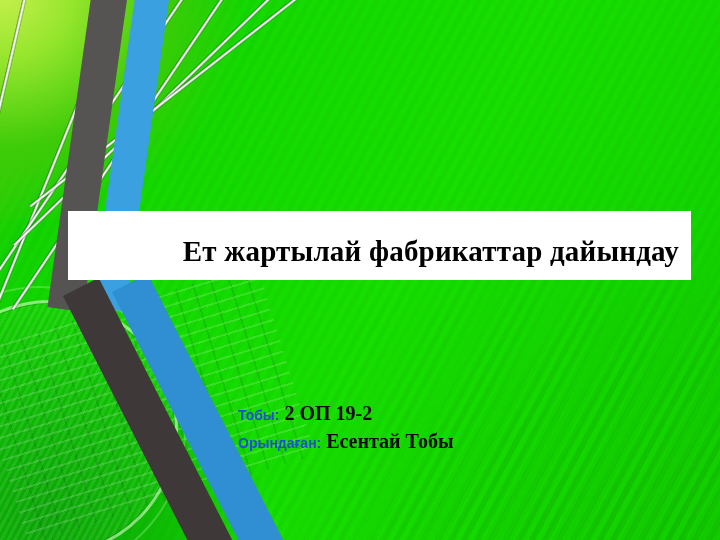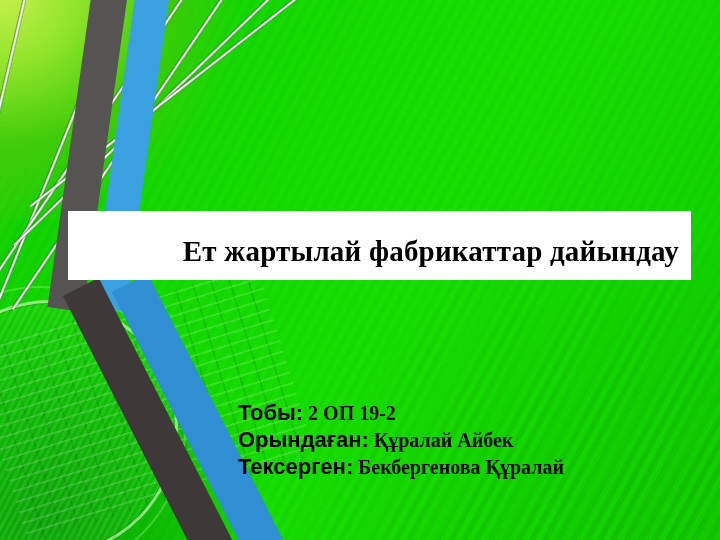--- a/index.html
+++ b/index.html
@@ -198,22 +198,22 @@
   .credit-line {
     font-family: "Liberation Serif", serif;
     font-size: 19.5px;
     line-height: 26px;
     color: #0A0A0A;
     white-space: nowrap;
   }
   .credit-label {
     font-family: "Liberation Sans", sans-serif;
     font-weight: bold;
-    font-size: 22px;
-    color: #000000;
+    font-size: 14px;
+    color: #1d4ed8;
   }
   .credit-value {
     font-family: "Liberation Serif", serif;
     font-weight: bold;
     font-size: 20px;
     color: #0A0A0A;
   }
 </style>
 </head>
 <body>
@@ -252,23 +252,19 @@
 
   <div id="credits">
 
     <div class="credit-line">
       <span class="credit-label">Тобы:</span>
       <span class="credit-value">2 ОП 19-2</span>
     </div>
 
     <div class="credit-line">
       <span class="credit-label">Орындаған:</span>
-      <span class="credit-value">Құралай Айбек</span>
+      <span class="credit-value">Есентай Тобы</span>
     </div>
 
-    <div class="credit-line">
-      <span class="credit-label">Тексерген:</span>
-      <span class="credit-value">Бекбергенова Құралай</span>
-    </div>
 
   </div>
 
 </div>
 
 </body></html>

